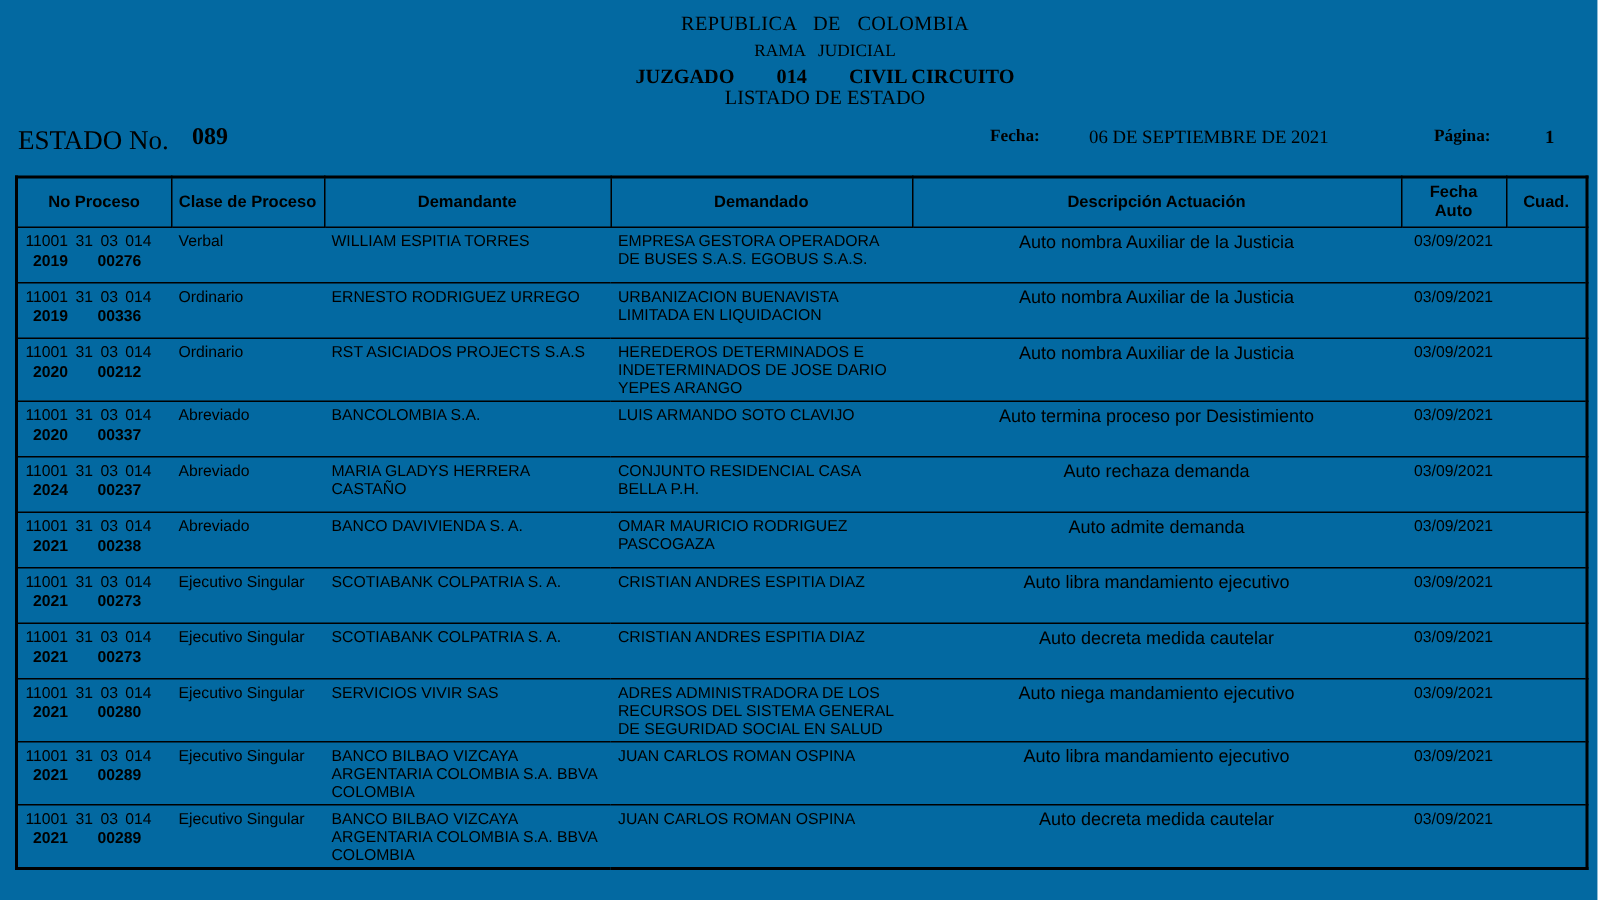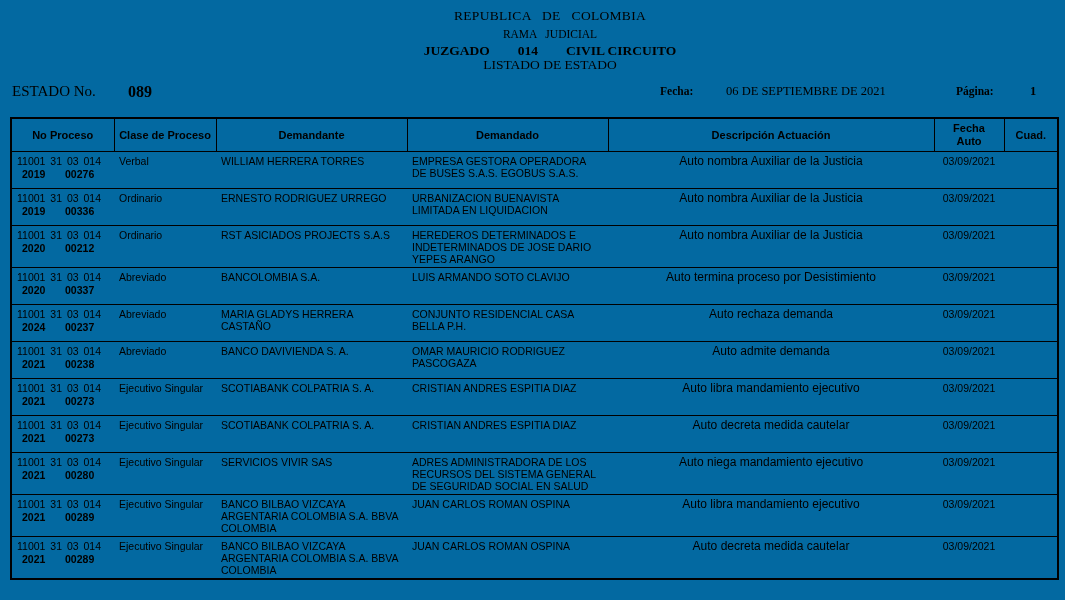--- a/index.html
+++ b/index.html
@@ -8,21 +8,21 @@
     font-family:"Liberation Serif", serif;color:#000;overflow:hidden;
   }
   
   .letterhead{position:absolute;left:30px;top:0;width:1040px;text-align:center;}
   .lh-line1{position:absolute;left:0;top:8px;width:100%;font-size:13.5px;white-space:pre;letter-spacing:.3px;}
   .lh-line2{position:absolute;left:0;top:28px;width:100%;font-size:11.5px;white-space:pre;}
   .lh-line3{position:absolute;left:0;top:43px;width:100%;font-size:13.5px;font-weight:bold;}
   .lh-line3 .gap{display:inline-block;width:28px;}
   .lh-line4{position:absolute;left:0;top:57px;width:100%;font-size:13.5px;}
   
-  .meta-estado-label{position:absolute;left:12px;top:83px;font-size:15px;}
+  .meta-estado-label{position:absolute;left:12px;top:83px;font-size:18px;}
   .meta-estado-number{position:absolute;left:128px;top:83px;font-size:16px;font-weight:bold;}
   .meta-fecha-label{position:absolute;left:660px;top:85px;font-size:11.5px;font-weight:bold;}
   .meta-fecha-value{position:absolute;left:726px;top:84px;font-size:12.5px;}
   .meta-pagina-label{position:absolute;left:956px;top:85px;font-size:11.5px;font-weight:bold;}
   .meta-pagina-value{position:absolute;left:1030px;top:84px;font-size:12.5px;font-weight:bold;}
   
   .tbl-wrap{position:absolute;left:10px;top:117px;width:928px;}
   table.estado{
     border-collapse:collapse;width:1047px;table-layout:fixed;
     font-family:"Liberation Sans", sans-serif;font-size:10.5px;color:#000;
@@ -86,21 +86,21 @@
           <th>Descripción Actuación</th>
           <th>Fecha
 Auto</th>
           <th>Cuad.</th>
         </tr>
       </thead>
       <tbody id="tbody">
           <tr>
             <td class="cell-proceso"><div class="proc-l1">11001 31 03 014</div><div class="proc-l2">2019    00276</div></td>
             <td class="cell-clase">Verbal</td>
-            <td class="cell-demandante">WILLIAM HERRERA TORRES</td>
+            <td class="cell-demandante">WILLIAM ESPITIA TORRES</td>
             <td class="cell-demandado">EMPRESA GESTORA OPERADORA DE BUSES S.A.S. EGOBUS S.A.S.</td>
             <td class="cell-descripcion">Auto nombra Auxiliar de la Justicia</td>
             <td class="cell-fecha">03/09/2021</td>
             <td class="cell-cuad"></td>
           </tr>
           <tr>
             <td class="cell-proceso"><div class="proc-l1">11001 31 03 014</div><div class="proc-l2">2019    00336</div></td>
             <td class="cell-clase">Ordinario</td>
             <td class="cell-demandante">ERNESTO RODRIGUEZ URREGO</td>
             <td class="cell-demandado">URBANIZACION BUENAVISTA LIMITADA EN LIQUIDACION</td>

